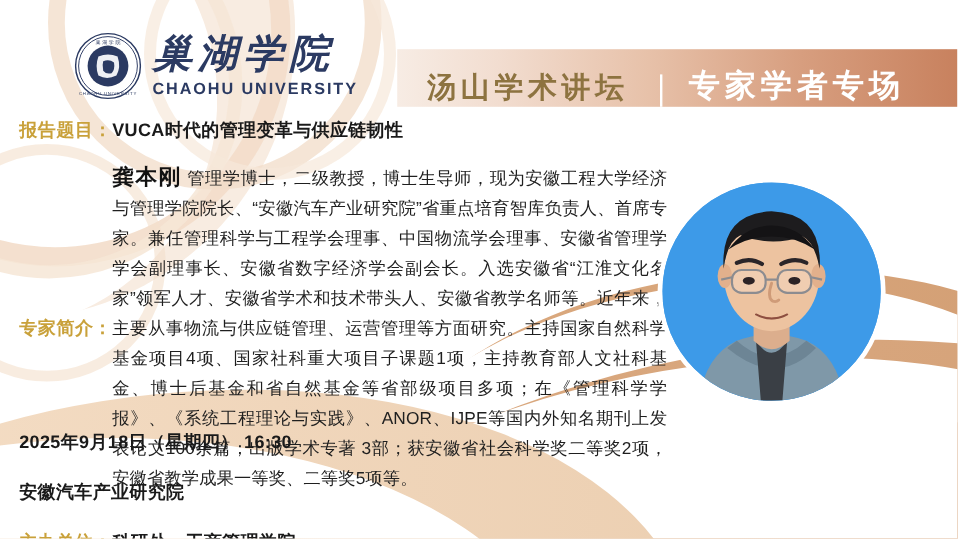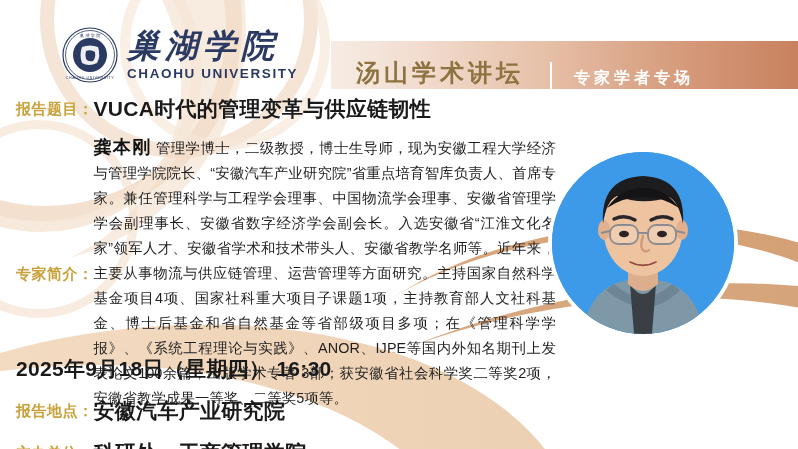--- a/index.html
+++ b/index.html
@@ -211,21 +211,21 @@
   }
   .banner-divider {
     width: 2px;
     height: 27px;
     background: #ffffff;
     margin: 0 22px 0 26px;
     flex: 0 0 2px;
   }
   .banner-sub {
     font-family: "DejaVu Serif", "Liberation Serif", serif;
-    font-size: 16px;
+    font-size: 26px;
     font-weight: 700;
     color: #ffffff;
     letter-spacing: 4px;
   }
 
   
   .content {
     position: absolute;
     left: 16px;
     top: 96px;
@@ -238,21 +238,21 @@
   .label {
     color: #c9a13a;
     font-size: 15px;
     font-weight: 700;
     white-space: nowrap;
     letter-spacing: .5px;
     line-height: 25px;
   }
   .value-bold {
     color: #1a1a1a;
-    font-size: 21px;
+    font-size: 15px;
     font-weight: 700;
     line-height: 25px;
     letter-spacing: .3px;
   }
   .title-row { margin-bottom: 14px; }
 
   .bio-row { align-items: center; }
   .bio-text {
     font-size: 14.4px;
     color: #1f1f1f;
@@ -348,21 +348,20 @@
       <span class="bio-text"><span class="bio-name">龚本刚</span><span> 管理学博士，二级教授，博士生导师，现为安徽工程大学经济与管理学院院长、“安徽汽车产业研究院”省重点培育智库负责人、首席专家。兼任管理科学与工程学会理事、中国物流学会理事、安徽省管理学学会副理事长、安徽省数字经济学会副会长。入选安徽省“江淮文化名家”领军人才、安徽省学术和技术带头人、安徽省教学名师等。近年来，主要从事物流与供应链管理、运营管理等方面研究。主持国家自然科学基金项目4项、国家社科重大项目子课题1项，主持教育部人文社科基金、博士后基金和省自然基金等省部级项目多项；在《管理科学学报》、《系统工程理论与实践》、ANOR、IJPE等国内外知名期刊上发表论文100余篇；出版学术专著 3部；获安徽省社会科学奖二等奖2项，安徽省教学成果一等奖、二等奖5项等。</span></span>
     </div>
 
   </div>
 
   <div class="footer">
     <div class="row">
       <span class="value-bold">2025年9月18日（星期四） 16:30</span>
     </div>
     <div class="row">
-      <span class="label">报告地点：</span>
       <span class="value-bold">安徽汽车产业研究院</span>
     </div>
     <div class="row">
       <span class="label">主办单位：</span>
       <span class="value-bold">科研处、工商管理学院</span>
     </div>
   </div>
 
   <div class="portrait">
     <svg width="182" height="182" viewBox="0 0 182 182">

